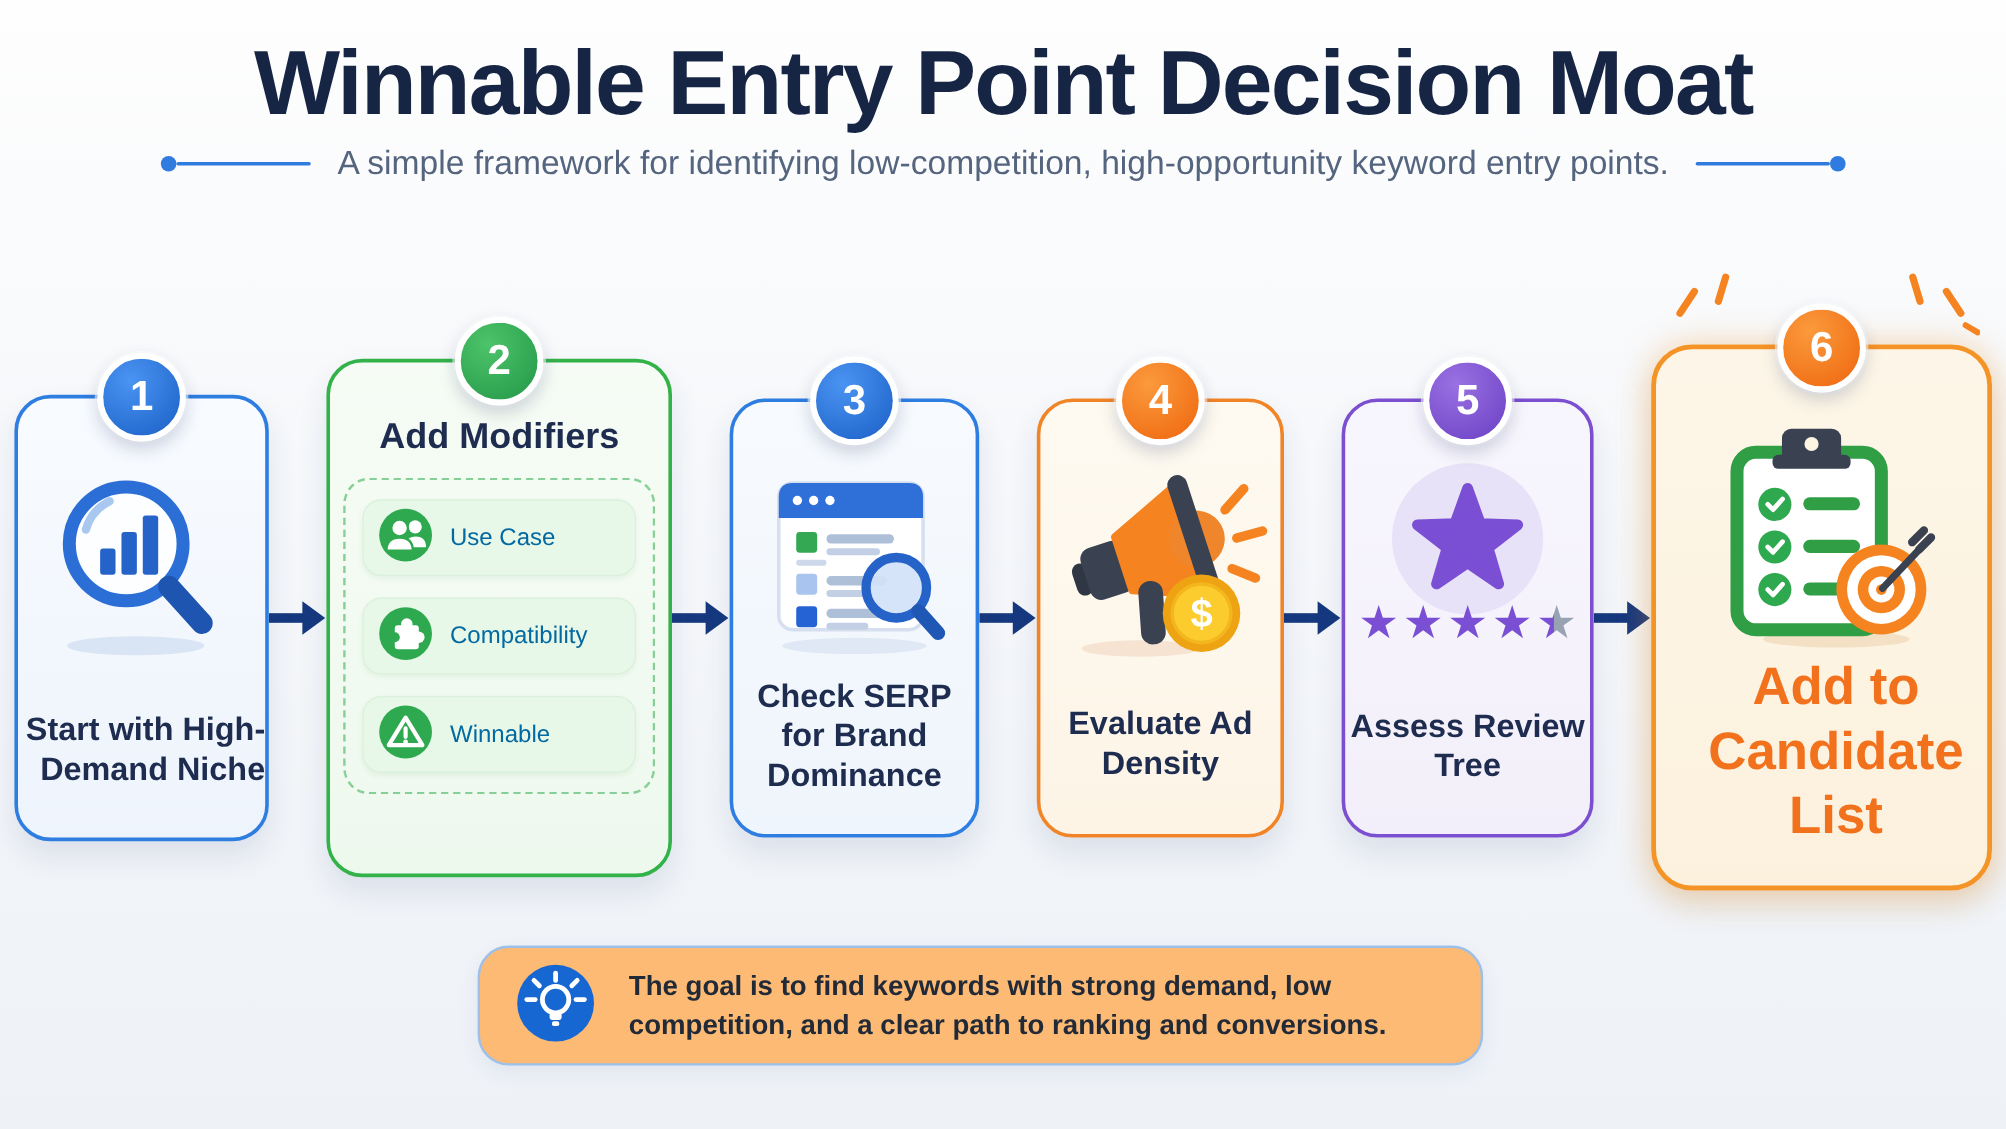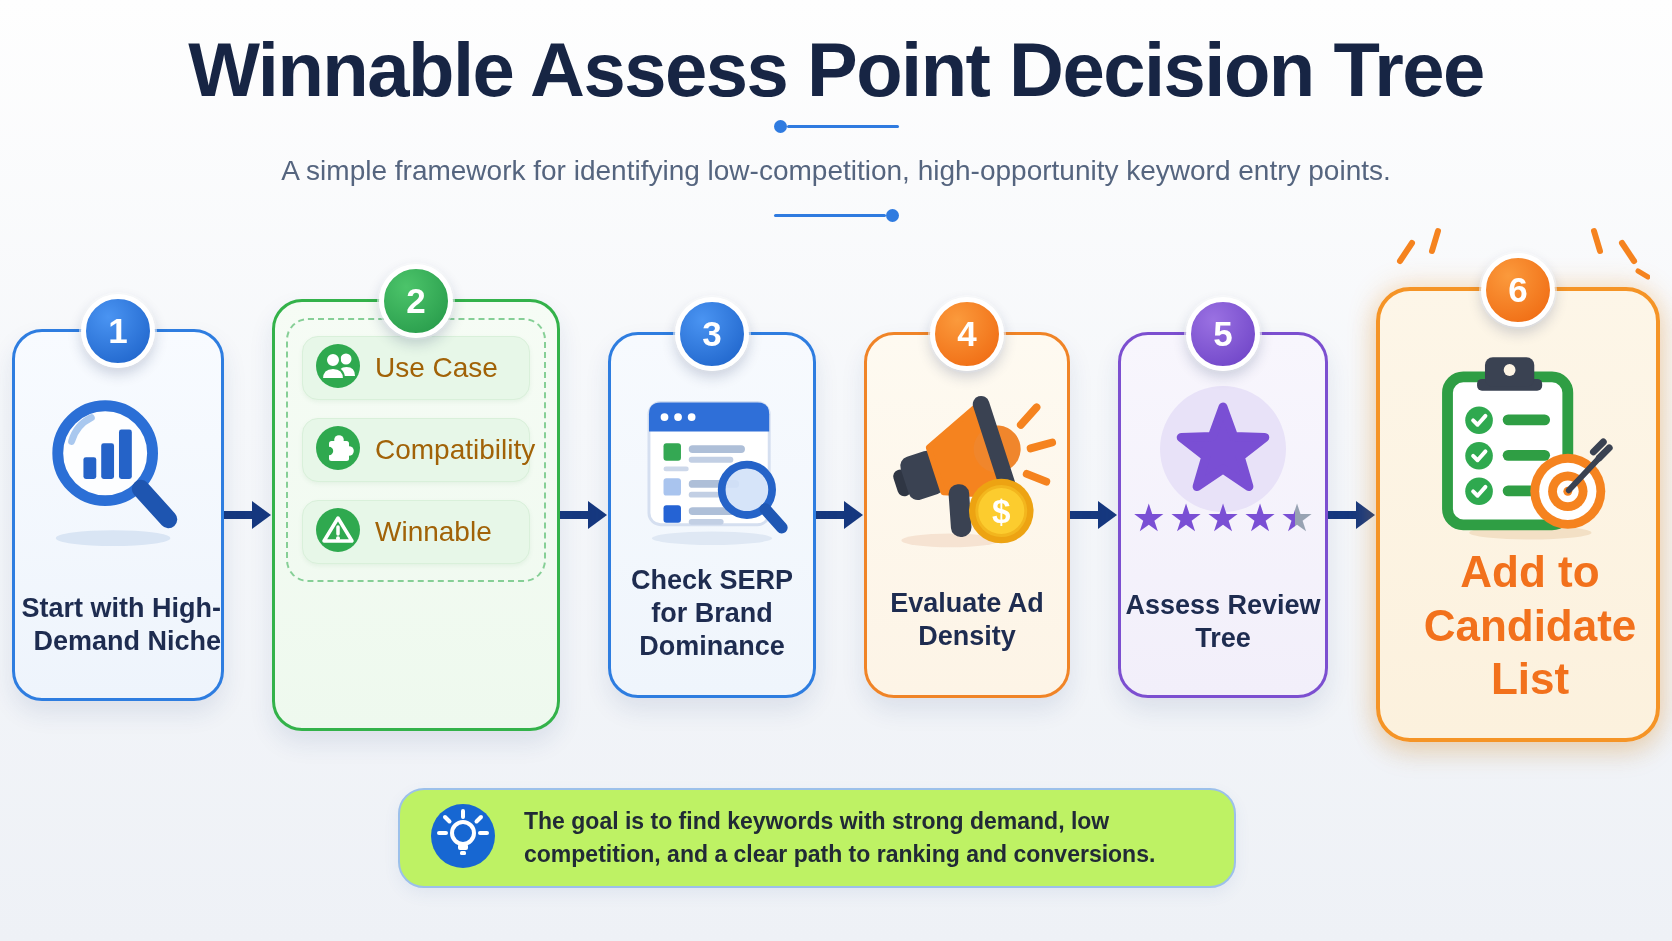--- a/index.html
+++ b/index.html
@@ -11,21 +11,21 @@
   }
   .canvas{position:absolute;inset:0;}
 
   
   .title{
     position:absolute;top:26px;left:0;right:0;text-align:center;
     font-size:76px;font-weight:700;letter-spacing:-1.5px;color:#172544;
   }
   .subtitle-row{
     position:absolute;top:120px;left:0;right:0;
-    display:flex;align-items:center;justify-content:center;gap:22px;flex-direction:column;
+    display:flex;align-items:center;justify-content:center;gap:22px;
   }
   .subtitle{font-size:28px;color:#55657f;}
   .deco{display:flex;align-items:center;}
   .deco .line{width:112px;height:3px;background:#2f7be0;border-radius:2px;}
   .deco .dot{width:13px;height:13px;border-radius:50%;background:#2f7be0;}
 
   
   .flow{
     position:absolute;top:287px;left:0;right:0;height:455px;
     display:flex;align-items:center;justify-content:center;
@@ -74,21 +74,21 @@
   .dashed-box{
     margin-top:16px;width:228px;padding:16px 14px;
     border:2px dashed #86cf96;border-radius:22px;
     display:flex;flex-direction:column;gap:18px;
   }
   .pill{
     background:#e7f7e8;border:1px solid #d9f0da;border-radius:16px;
     height:62px;display:flex;align-items:center;gap:14px;padding:0 10px 0 12px;
     box-shadow:0 2px 4px rgba(60,140,80,0.08);
   }
-  .pill-label{font-size:28px;color:#a16207;}
+  .pill-label{font-size:20px;color:#0369a1;}
 
   .stars{
     margin-top:-24px;z-index:2;display:flex;gap:3px;
     font-family:"DejaVu Sans", sans-serif;font-size:38px;line-height:1;
   }
   .star::before{content:"\2605";}
   .star.full{color:#7a4fd4;}
   .star.half{
     background:linear-gradient(90deg,#7a4fd4 45%,#97a2b2 45%);
     -webkit-background-clip:text;background-clip:text;color:transparent;
@@ -96,34 +96,34 @@
 
   .arrow{flex:0 0 48px;display:flex;align-items:center;justify-content:center;}
 
   .sparkles{position:absolute;z-index:2;}
   .sparkles.left{top:-66px;left:calc(50% - 128px);}
   .sparkles.right{top:-66px;left:calc(50% + 62px);}
 
   
   .note{
     position:absolute;left:398px;top:788px;width:838px;height:100px;
-    background:#bef264;border:2px solid #9cc0ea;border-radius:26px;
+    background:#fdba74;border:2px solid #9cc0ea;border-radius:26px;
     box-sizing:border-box;display:flex;align-items:center;gap:28px;padding:0 30px;
     box-shadow:0 6px 16px rgba(60,100,160,0.08);
   }
   .note-text{
     font-size:23px;font-weight:600;color:#212a36;line-height:1.45;max-width:670px;
   }
 </style>
 </head>
 <body>
 
 <div class="canvas">
 
-  <div class="title">Winnable Assess Point Decision Tree</div>
+  <div class="title">Winnable Entry Point Decision Moat</div>
 
   <div class="subtitle-row">
     <span class="deco">
         <span class="dot"></span>
         <span class="line"></span>
       </span>
     <span class="subtitle">A simple framework for identifying low-competition, high-opportunity keyword entry points.</span>
     <span class="deco">
         <span class="line"></span>
         <span class="dot"></span>
@@ -150,20 +150,21 @@
 
     <div class="arrow">
       <svg width="48" height="30" viewBox="0 0 48 30">
           <rect x="0" y="11" width="30" height="8" fill="#16387f"></rect>
           <polygon points="28,1 47,15 28,29" fill="#16387f"></polygon>
         </svg>
     </div>
 
     <div class="card c2">
       <div class="badge green">2</div>
+      <div class="card-title">Add Modifiers</div>
       <div class="dashed-box">
         <div class="pill">
           <span>
             <svg width="46" height="46" viewBox="0 0 46 46">
               <circle cx="23" cy="23" r="22" fill="#2fa94f"></circle>
               <circle cx="31" cy="16" r="5.5" fill="#ffffff"></circle>
               <path d="M23 33 q0 -9 8.5 -9 q8.5 0 8.5 9 z" fill="#ffffff"></path>
               <circle cx="18" cy="17" r="7" fill="#ffffff" stroke="#2fa94f" stroke-width="2"></circle>
               <path d="M7 36 q0 -11 11 -11 q11 0 11 11 z" fill="#ffffff" stroke="#2fa94f" stroke-width="2"></path>
             </svg>

